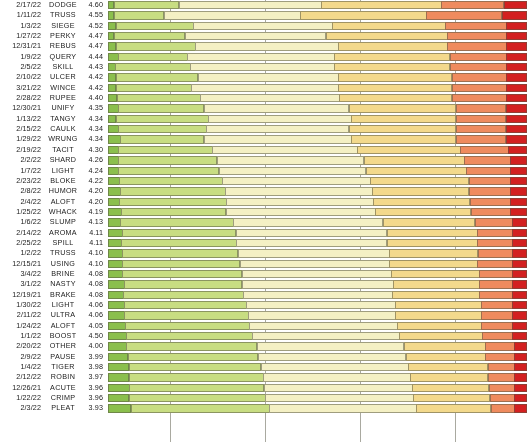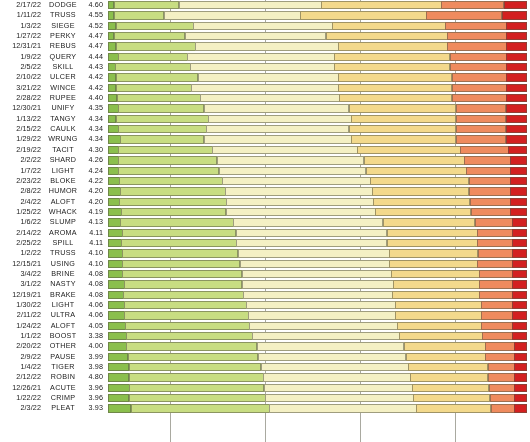--- a/index.html
+++ b/index.html
@@ -495,21 +495,21 @@
           <div class="seg s2" style="width: 29.5%; background: rgb(200, 221, 130);"></div>
           <div class="seg s3" style="width: 35.3%; background: rgb(244, 240, 196);"></div>
           <div class="seg s4" style="width: 20%; background: rgb(243, 217, 140);"></div>
           <div class="seg s5" style="width: 7.5%; background: rgb(239, 139, 94);"></div>
           <div class="seg s6" style="width: 3.5%; background: rgb(211, 32, 32);"></div>
         </div>
       </div>
       <div class="row">
         <div class="cell-date">1/1/22</div>
         <div class="cell-word">BOOST</div>
-        <div class="cell-val">3.38</div>
+        <div class="cell-val">4.50</div>
         <div class="bar-wrap">
           <div class="seg s1" style="width: 4.5%; background: rgb(139, 191, 77);"></div>
           <div class="seg s2" style="width: 30%; background: rgb(200, 221, 130);"></div>
           <div class="seg s3" style="width: 35%; background: rgb(244, 240, 196);"></div>
           <div class="seg s4" style="width: 19.8%; background: rgb(243, 217, 140);"></div>
           <div class="seg s5" style="width: 7.2%; background: rgb(239, 139, 94);"></div>
           <div class="seg s6" style="width: 3.5%; background: rgb(211, 32, 32);"></div>
         </div>
       </div>
       <div class="row">
@@ -547,21 +547,21 @@
           <div class="seg s2" style="width: 31.5%; background: rgb(200, 221, 130);"></div>
           <div class="seg s3" style="width: 35%; background: rgb(244, 240, 196);"></div>
           <div class="seg s4" style="width: 19%; background: rgb(243, 217, 140);"></div>
           <div class="seg s5" style="width: 6.5%; background: rgb(239, 139, 94);"></div>
           <div class="seg s6" style="width: 3%; background: rgb(211, 32, 32);"></div>
         </div>
       </div>
       <div class="row">
         <div class="cell-date">2/12/22</div>
         <div class="cell-word">ROBIN</div>
-        <div class="cell-val">4.80</div>
+        <div class="cell-val">3.97</div>
         <div class="bar-wrap">
           <div class="seg s1" style="width: 5%; background: rgb(139, 191, 77);"></div>
           <div class="seg s2" style="width: 32%; background: rgb(200, 221, 130);"></div>
           <div class="seg s3" style="width: 35%; background: rgb(244, 240, 196);"></div>
           <div class="seg s4" style="width: 18.5%; background: rgb(243, 217, 140);"></div>
           <div class="seg s5" style="width: 6.5%; background: rgb(239, 139, 94);"></div>
           <div class="seg s6" style="width: 3%; background: rgb(211, 32, 32);"></div>
         </div>
       </div>
       <div class="row">

